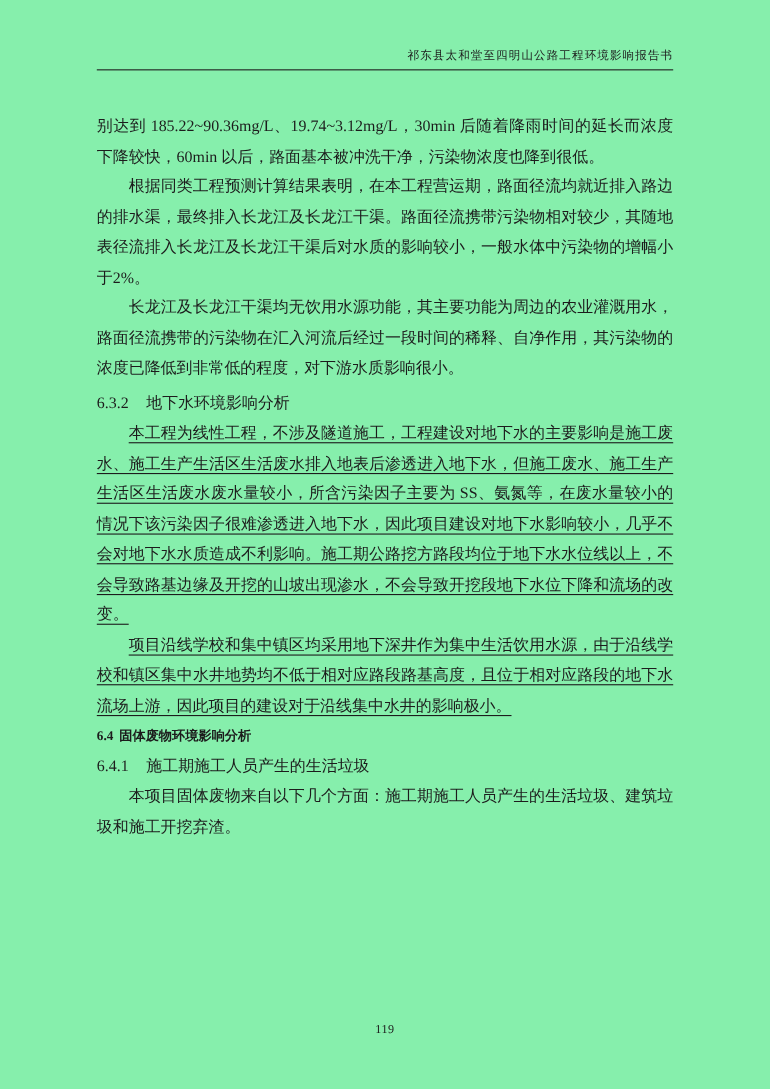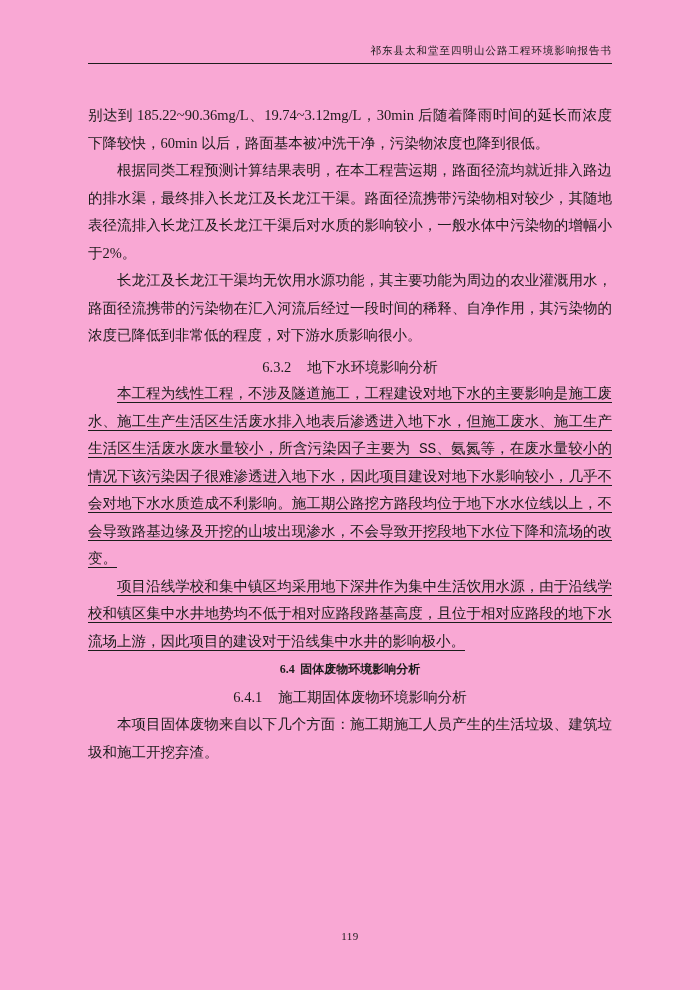--- a/index.html
+++ b/index.html
@@ -5,21 +5,21 @@
   html, body {
     margin: 0;
     padding: 0;
     background: #e9e9e7;
   }
   .page {
     position: relative;
     width: 700px;
     height: 990px;
     margin: 0 auto;
-    background: #f9a8d4;
+    background: #86efac;
     color: #1c1c1c;
     font-family: "Liberation Serif", "DejaVu Serif", serif;
     overflow: hidden;
   }
   
   .report-header {
     position: absolute;
     top: 44px;
     left: 88px;
     width: 524px;
@@ -44,29 +44,28 @@
     margin: 0;
   }
   p.indent {
     text-indent: 2em;
   }
   p.underlined {
     text-decoration: underline;
     text-decoration-thickness: 1px;
     text-underline-offset: 4px;
     text-decoration-color: #1c1c1c;
-    font-family: Liberation Mono, monospace;
   }
   
   .heading {
     margin: 0;
     font-size: 14.5px;
     line-height: 27.5px;
     font-weight: normal;
-    text-align: center;
+    text-align: left;
   }
   .heading .num {
     display: inline-block;
   }
   .heading.lvl3 .num { margin-right: 1.1em; }
   .heading.lvl2 { font-weight: bold; font-size: 12px; }
   .heading.lvl2 .num { margin-right: 0.45em; }
   .heading.h632 { margin-top: 4px; }
   
   .page-footer {
@@ -103,21 +102,21 @@
     <p class="indent underlined">本工程为线性工程，不涉及隧道施工，工程建设对地下水的主要影响是施工废水、施工生产生活区生活废水排入地表后渗透进入地下水，但施工废水、施工生产生活区生活废水废水量较小，所含污染因子主要为 SS、氨氮等，在废水量较小的情况下该污染因子很难渗透进入地下水，因此项目建设对地下水影响较小，几乎不会对地下水水质造成不利影响。施工期公路挖方路段均位于地下水水位线以上，不会导致路基边缘及开挖的山坡出现渗水，不会导致开挖段地下水位下降和流场的改变。</p>
 
 
     <p class="indent underlined">项目沿线学校和集中镇区均采用地下深井作为集中生活饮用水源，由于沿线学校和镇区集中水井地势均不低于相对应路段路基高度，且位于相对应路段的地下水流场上游，因此项目的建设对于沿线集中水井的影响极小。</p>
 
     <h2 class="heading lvl2">
       <span class="num">6.4</span><span>固体废物环境影响分析</span>
     </h2>
 
     <h3 class="heading lvl3">
-      <span class="num">6.4.1</span><span>施工期固体废物环境影响分析</span>
+      <span class="num">6.4.1</span><span>施工期施工人员产生的生活垃圾</span>
     </h3>
 
     <p class="indent">本项目固体废物来自以下几个方面：施工期施工人员产生的生活垃圾、建筑垃圾和施工开挖弃渣。</p>
 
 
   </div>
 
   <div class="page-footer">
     <span>119</span>
   </div>

